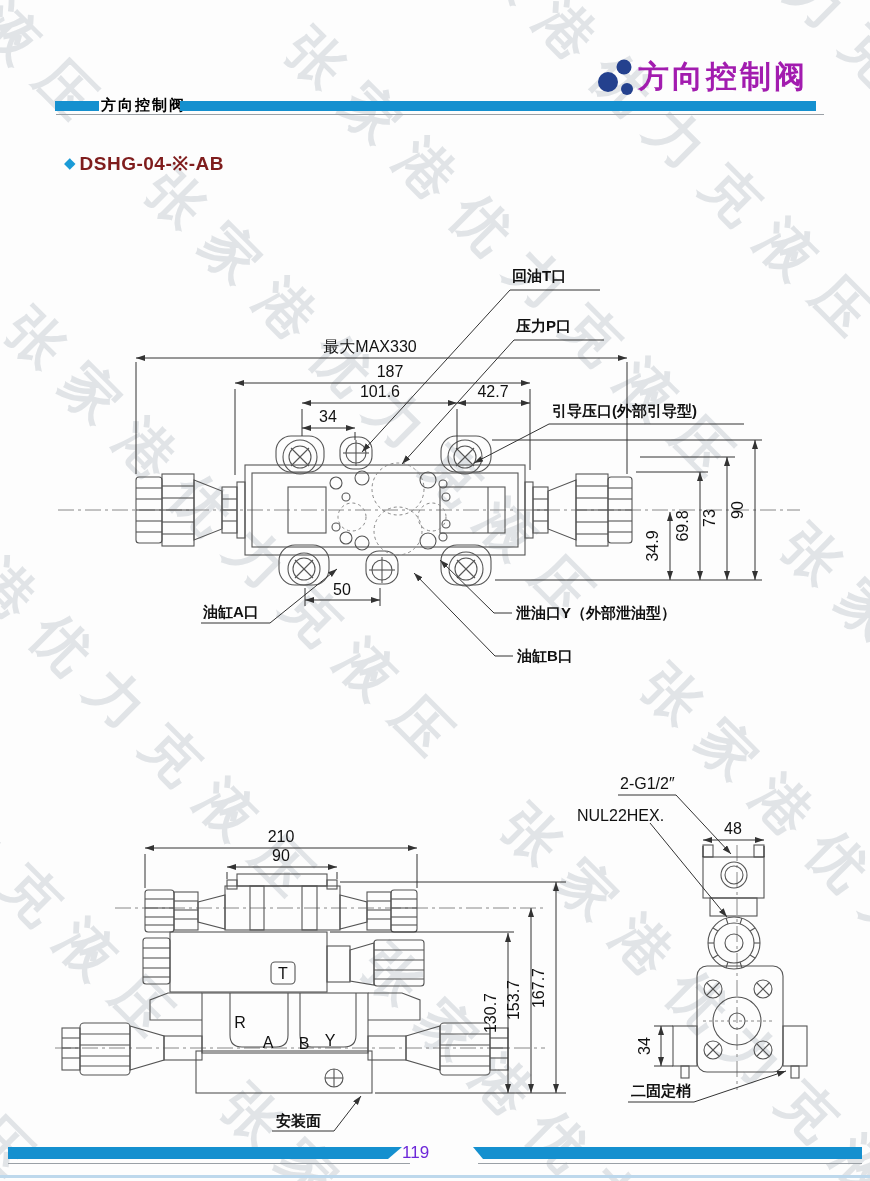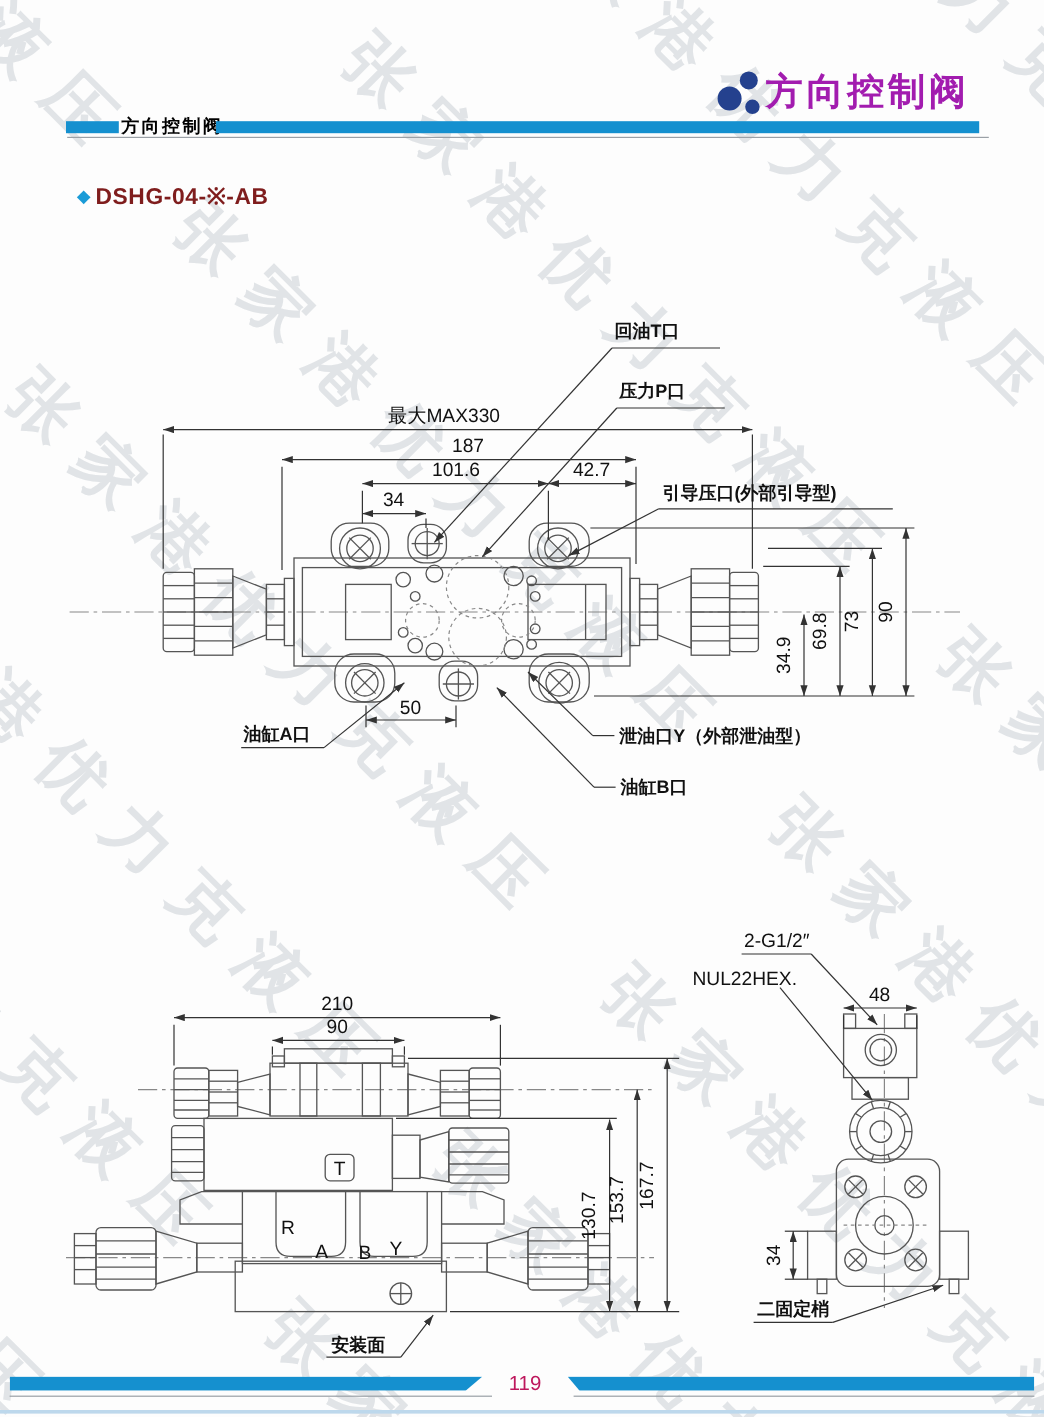--- a/index.html
+++ b/index.html
@@ -23,22 +23,22 @@
   svg{display:block;}
   svg text{font-family:"Liberation Sans",sans-serif;fill:#111;}
   .dim{font-size:16px;}
   .lbl{font-size:15px;font-weight:600;}
   .ln{stroke:#555;stroke-width:1.1;fill:none;}
   .dln{stroke:#333;stroke-width:1;fill:none;}
   .cl{stroke:#888;stroke-width:1;fill:none;stroke-dasharray:16 4 3 4;}
   .hid{stroke:#888;stroke-width:1;fill:none;stroke-dasharray:3 3;}
   
   .foot-bar{position:absolute;top:1147px;height:12px;background:#1590cf;}
-  .foot-num{position:absolute;left:402px;top:1143px;width:71px;text-align:center;
-            font-size:17px;color:#be185d;}
+  .foot-num{position:absolute;left:402px;top:1143px;width:71px;
+            font-size:17px;color:#6d28d9;}
   .page-edge{position:absolute;left:0;top:1175px;width:870px;height:3px;background:#bdd8ec;}
 </style>
 </head>
 <body>
 
 <div class="page">
 
   <div class="wm-layer">
       <div class="wm-row">张家港优力克液压 张家港优力克液压 张家港优力克液压 张家港优力克液压 张家港优力克液压 </div>
       <div class="wm-row">张家港优力克液压 张家港优力克液压 张家港优力克液压 张家港优力克液压 张家港优力克液压 </div>

